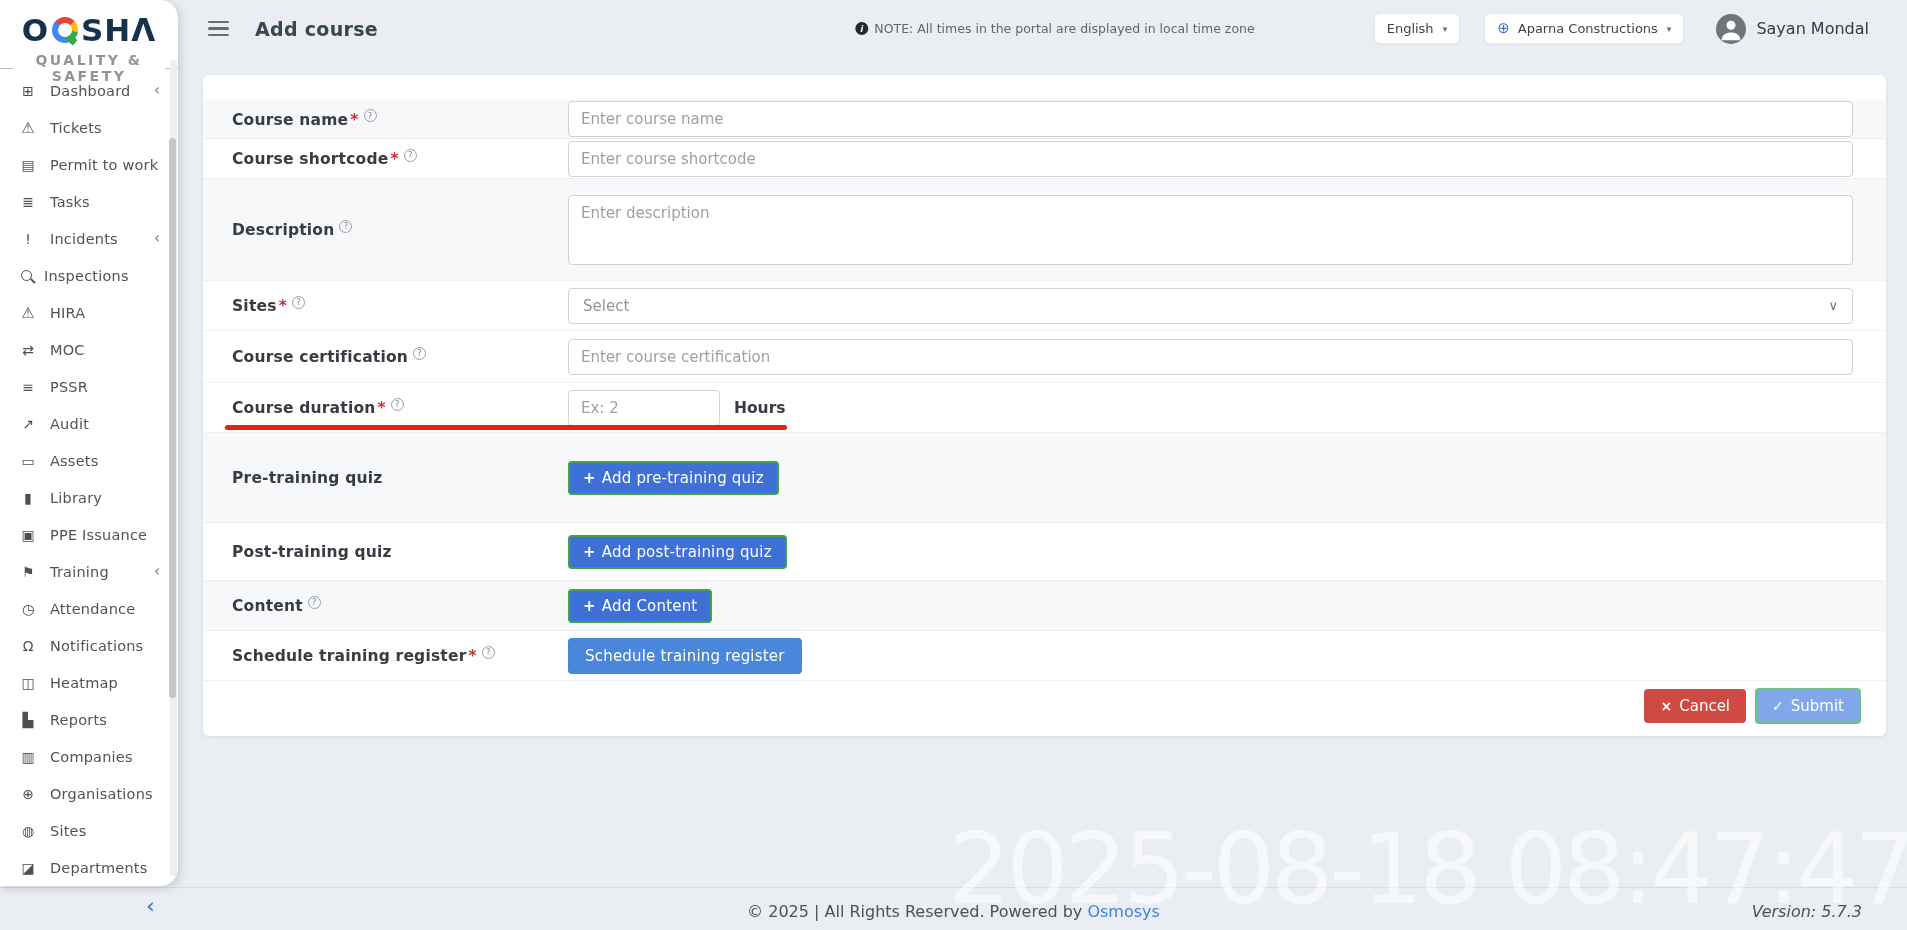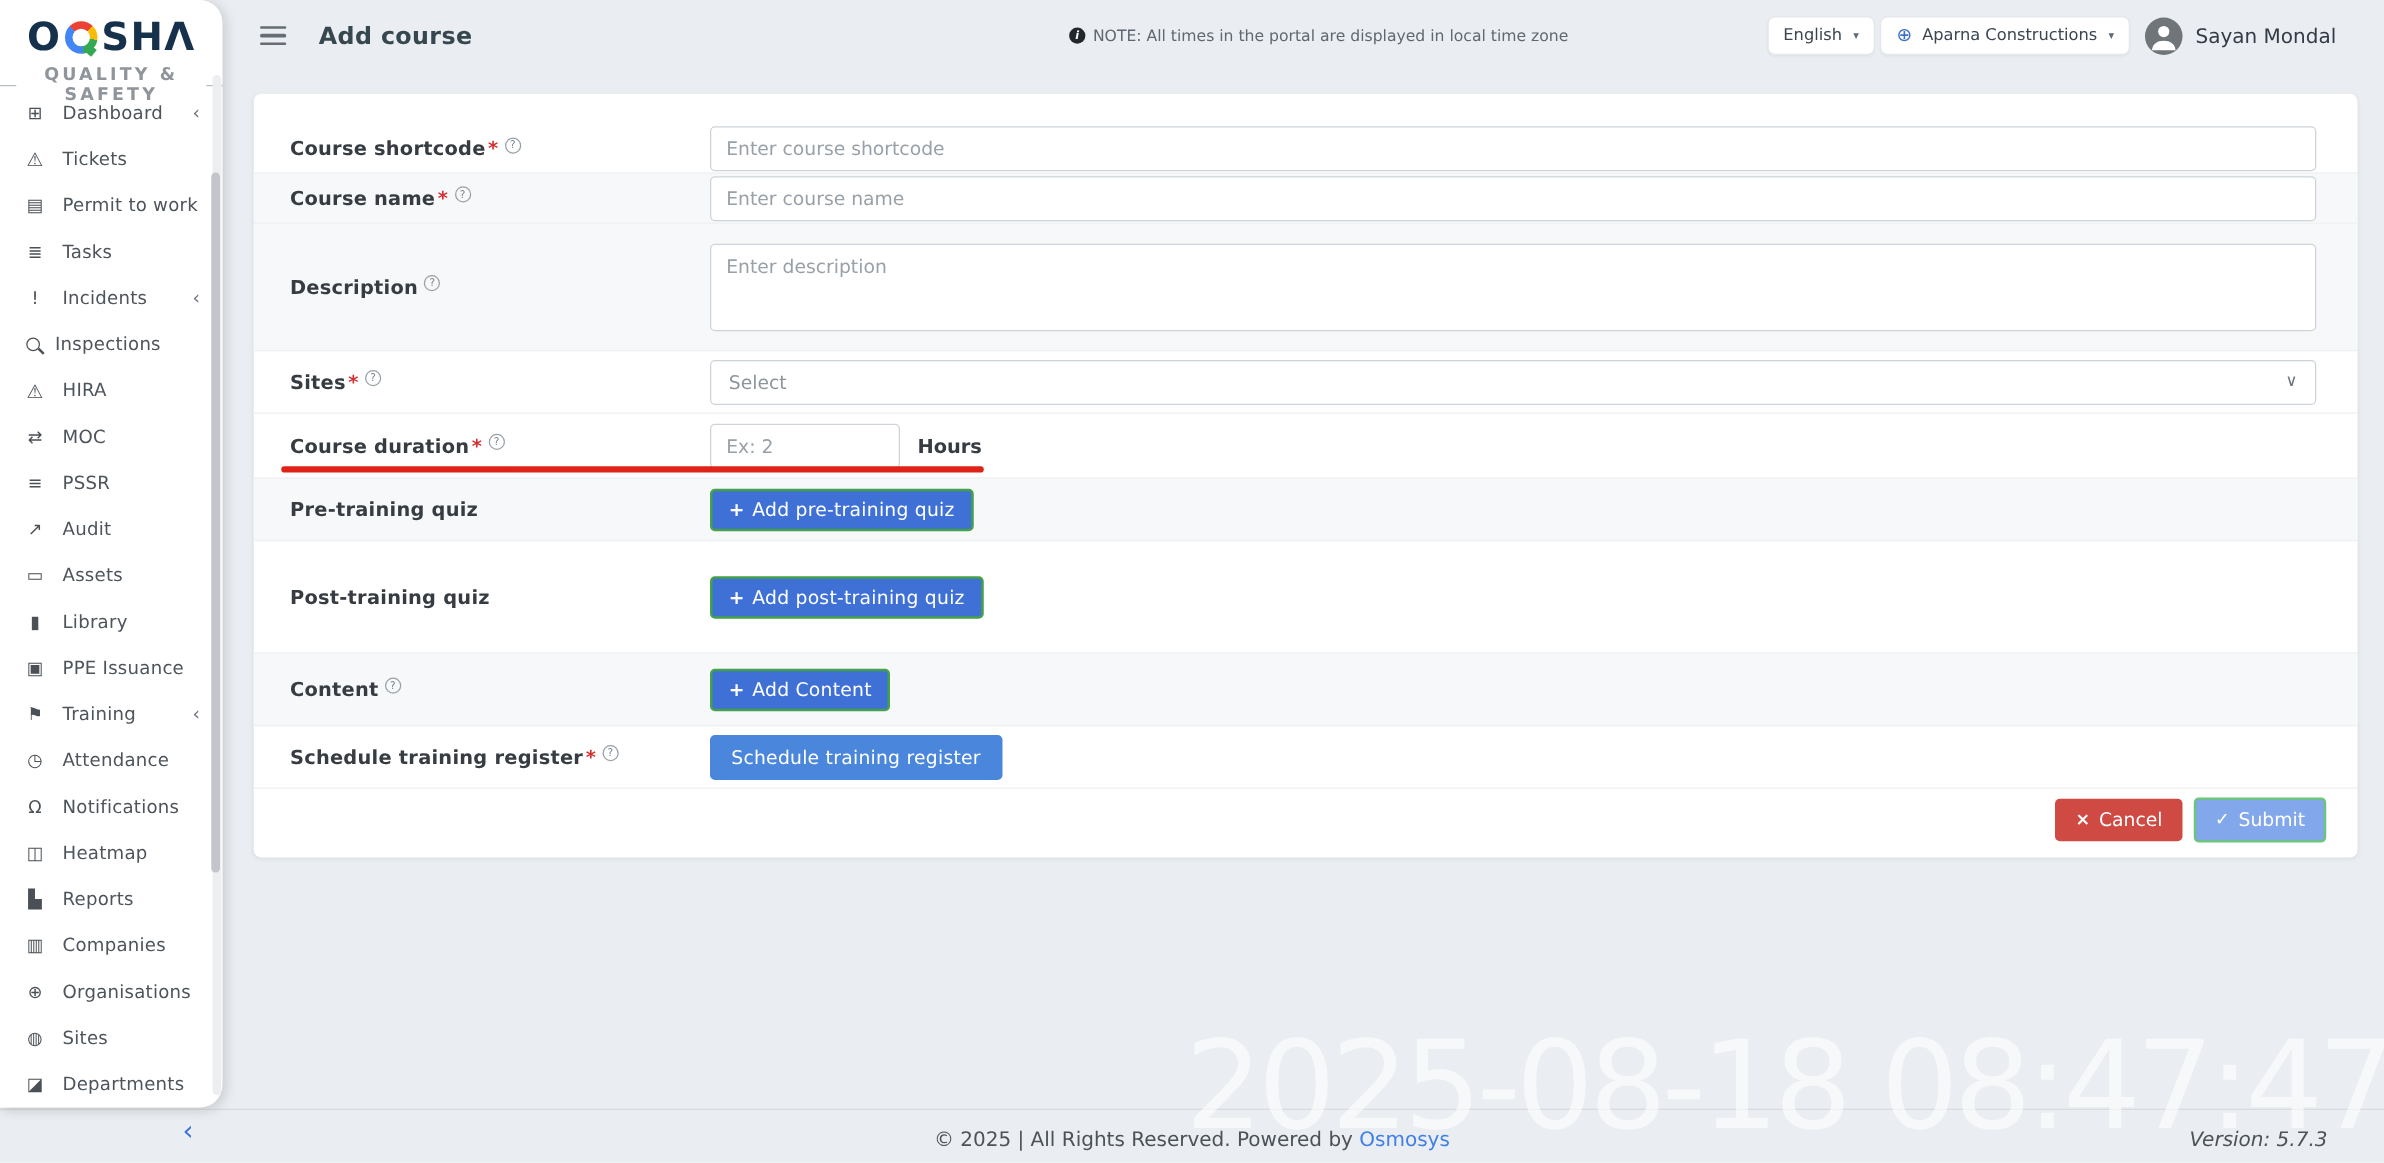--- a/index.html
+++ b/index.html
@@ -49,21 +49,21 @@
     display:flex; align-items:center; padding:0 38px 0 30px; }
   .hamburger { width:21px; height:15px; display:flex; flex-direction:column;
     justify-content:space-between; cursor:pointer; flex:none; }
   .hamburger span { display:block; height:2.4px; background:#666d74; border-radius:2px; }
   .page-title { margin-left:26px; font-size:19px; font-weight:700; color:#37474f; letter-spacing:.3px; }
   .note { position:absolute; left:877px; transform:translateX(-50%); display:flex;
     align-items:center; gap:6px; color:#5f6770; font-size:12.5px; white-space:nowrap; }
   .info-dot { width:13px; height:13px; border-radius:50%; background:#23282d; color:#fff;
     font-size:9px; font-weight:700; display:flex; align-items:center; justify-content:center;
     font-style:italic; flex:none; }
-  .header-right { margin-left:auto; display:flex; align-items:center; gap:4px;justify-content:space-between; }
+  .header-right { margin-left:auto; display:flex; align-items:center; gap:24px;justify-content:space-between; }
   .pill { background:#fff; border:1px solid #e4e8ec; border-radius:6px; padding:7px 12px;
     display:flex; align-items:center; font-size:13px; color:#3c4650; cursor:pointer;
     box-shadow:0 1px 2px rgba(0,0,0,.04); white-space:nowrap; }
   .pill .caret { margin-left:9px; font-size:9px; color:#5f6b7a; }
   .pill .globe { color:#3b71ca; font-size:15px; margin-right:8px; line-height:1; }
   .user { display:flex; align-items:center; gap:10px; margin-left:8px; cursor:pointer; }
   .avatar { width:30px; height:30px; border-radius:50%; background:#707579; overflow:hidden; flex:none; }
   .user-name { font-size:16px; color:#323b46; }
 
   
@@ -276,45 +276,51 @@
           <path d="M4.5 21c0-4.2 3.6-6.2 7.5-6.2s7.5 2 7.5 6.2z" fill="#ffffff"></path>
         </svg>
       </span>
       <span class="user-name">Sayan Mondal</span>
     </div>
   </div>
 </div>
 
 <div class="card">
   <div>
-      <div class="form-row ">
-        <div class="label-cell"><span class="field-label">Course shortcode<span class="req">*</span></span><span class="help">?</span></div>
-        <div class="control-cell">
-          <input class="txt" placeholder="Enter course shortcode" style="">
-        </div>
-      </div>
       <div class="form-row striped">
         <div class="label-cell"><span class="field-label">Course name<span class="req">*</span></span><span class="help">?</span></div>
         <div class="control-cell">
           <input class="txt" placeholder="Enter course name" style="">
+        </div>
+      </div>
+      <div class="form-row ">
+        <div class="label-cell"><span class="field-label">Course shortcode<span class="req">*</span></span><span class="help">?</span></div>
+        <div class="control-cell">
+          <input class="txt" placeholder="Enter course shortcode" style="">
         </div>
       </div>
       <div class="form-row striped">
         <div class="label-cell"><span class="field-label">Description</span><span class="help">?</span></div>
         <div class="control-cell">
           <textarea class="ta" placeholder="Enter description" style=""></textarea>
         </div>
       </div>
       <div class="form-row ">
         <div class="label-cell"><span class="field-label">Sites<span class="req">*</span></span><span class="help">?</span></div>
         <div class="control-cell">
           <div class="select-box">
             <span>Select</span>
             <span class="sel-caret">∨</span>
           </div>
+        </div>
+      </div>
+      <div class="form-row ">
+        <div class="label-cell"><span class="field-label">Course certification</span><span class="help">?</span></div>
+        <div class="control-cell">
+          <input class="txt" placeholder="Enter course certification" style="">
         </div>
       </div>
       <div class="form-row ">
         <div class="label-cell"><span class="field-label">Course duration<span class="req">*</span></span><span class="help">?</span></div>
         <div class="red-underline"></div>
         <div class="control-cell">
           <input class="txt small" placeholder="Ex: 2" style="">
           <span class="suffix">Hours</span>
         </div>
       </div>

